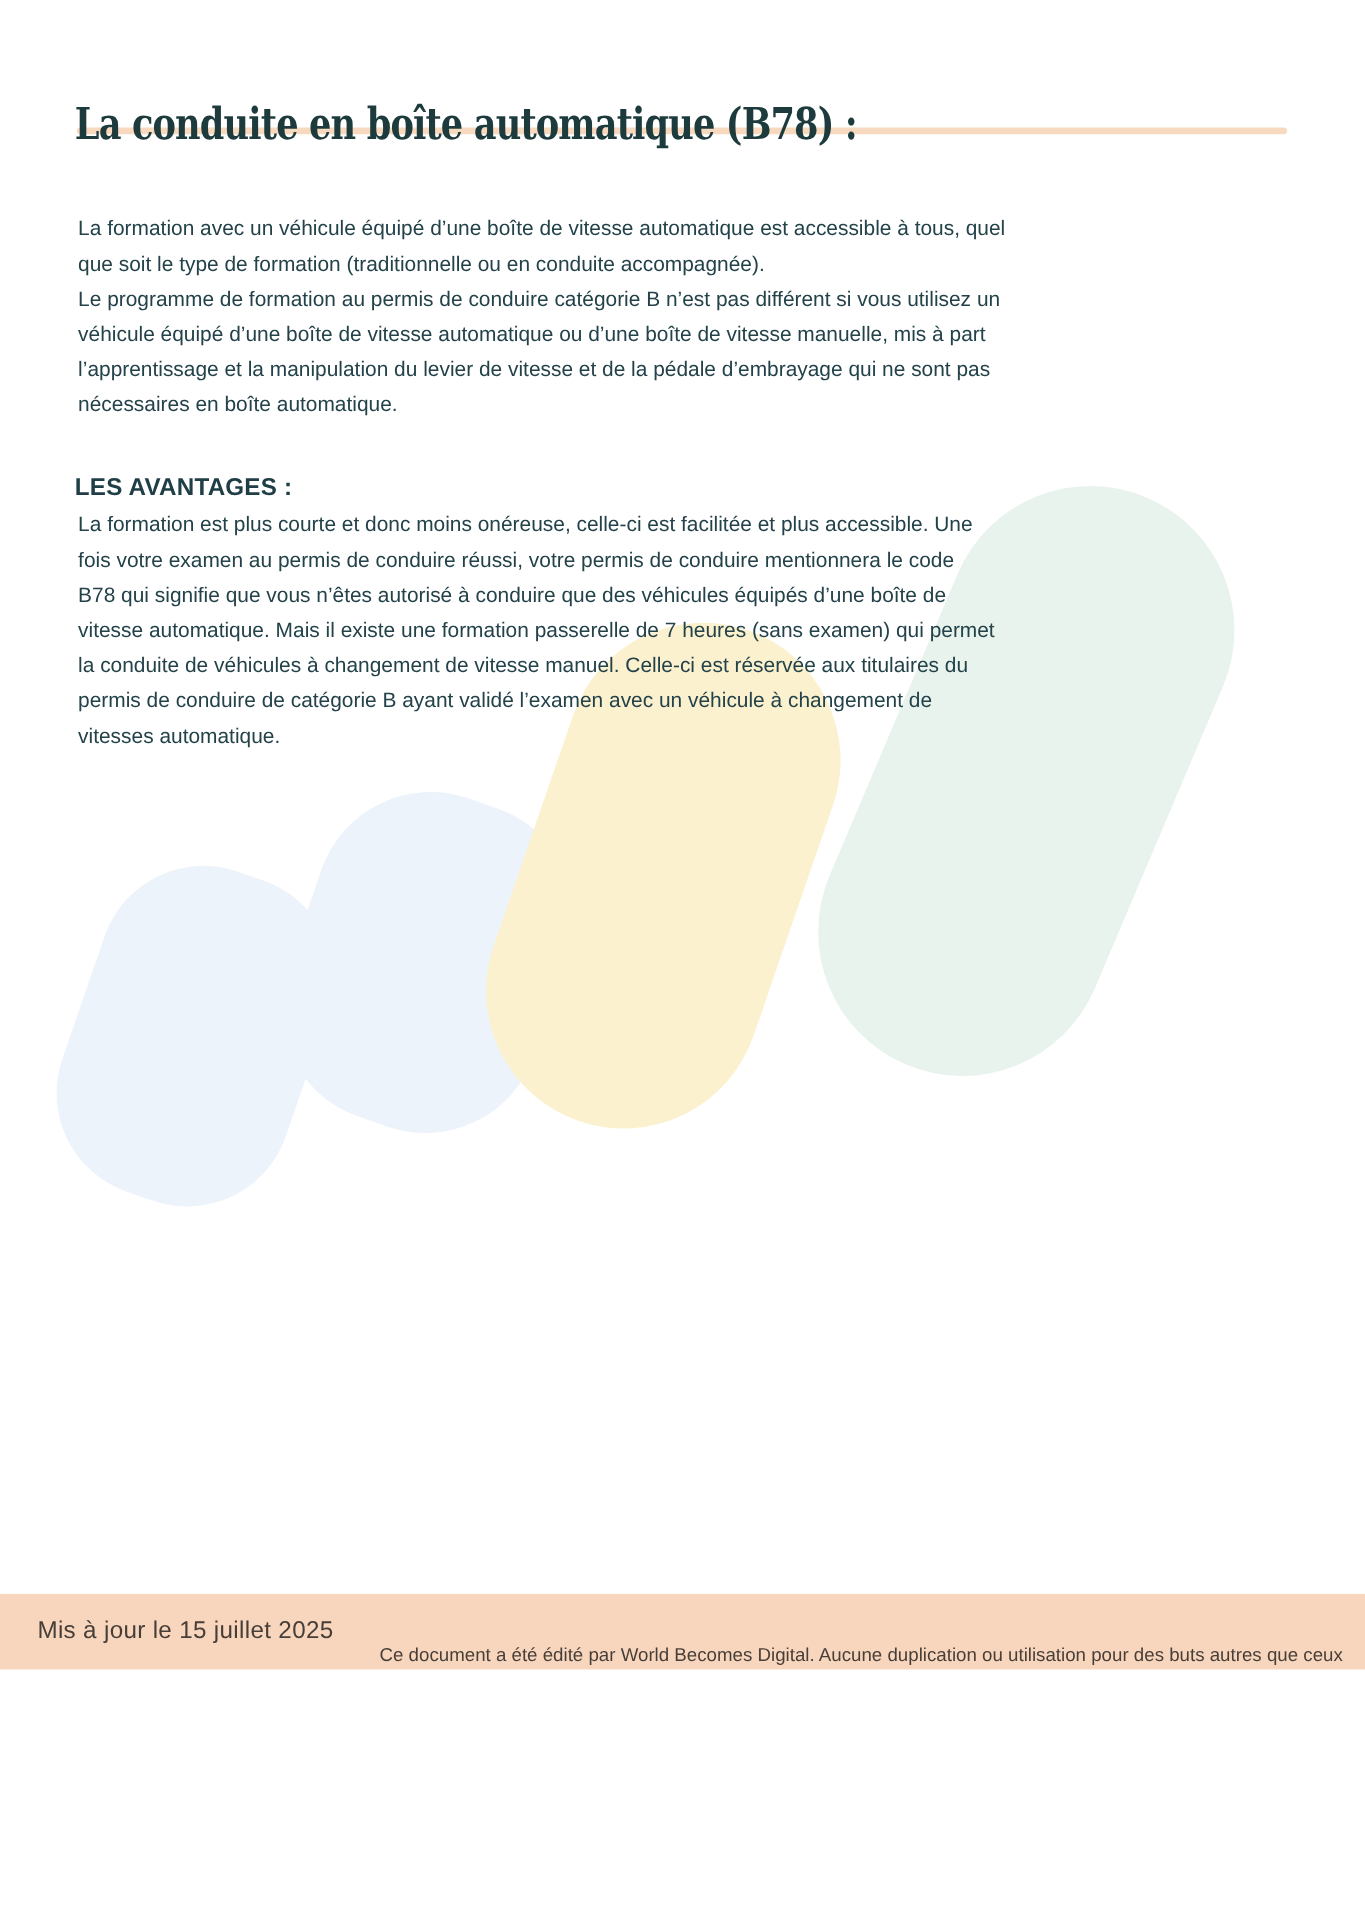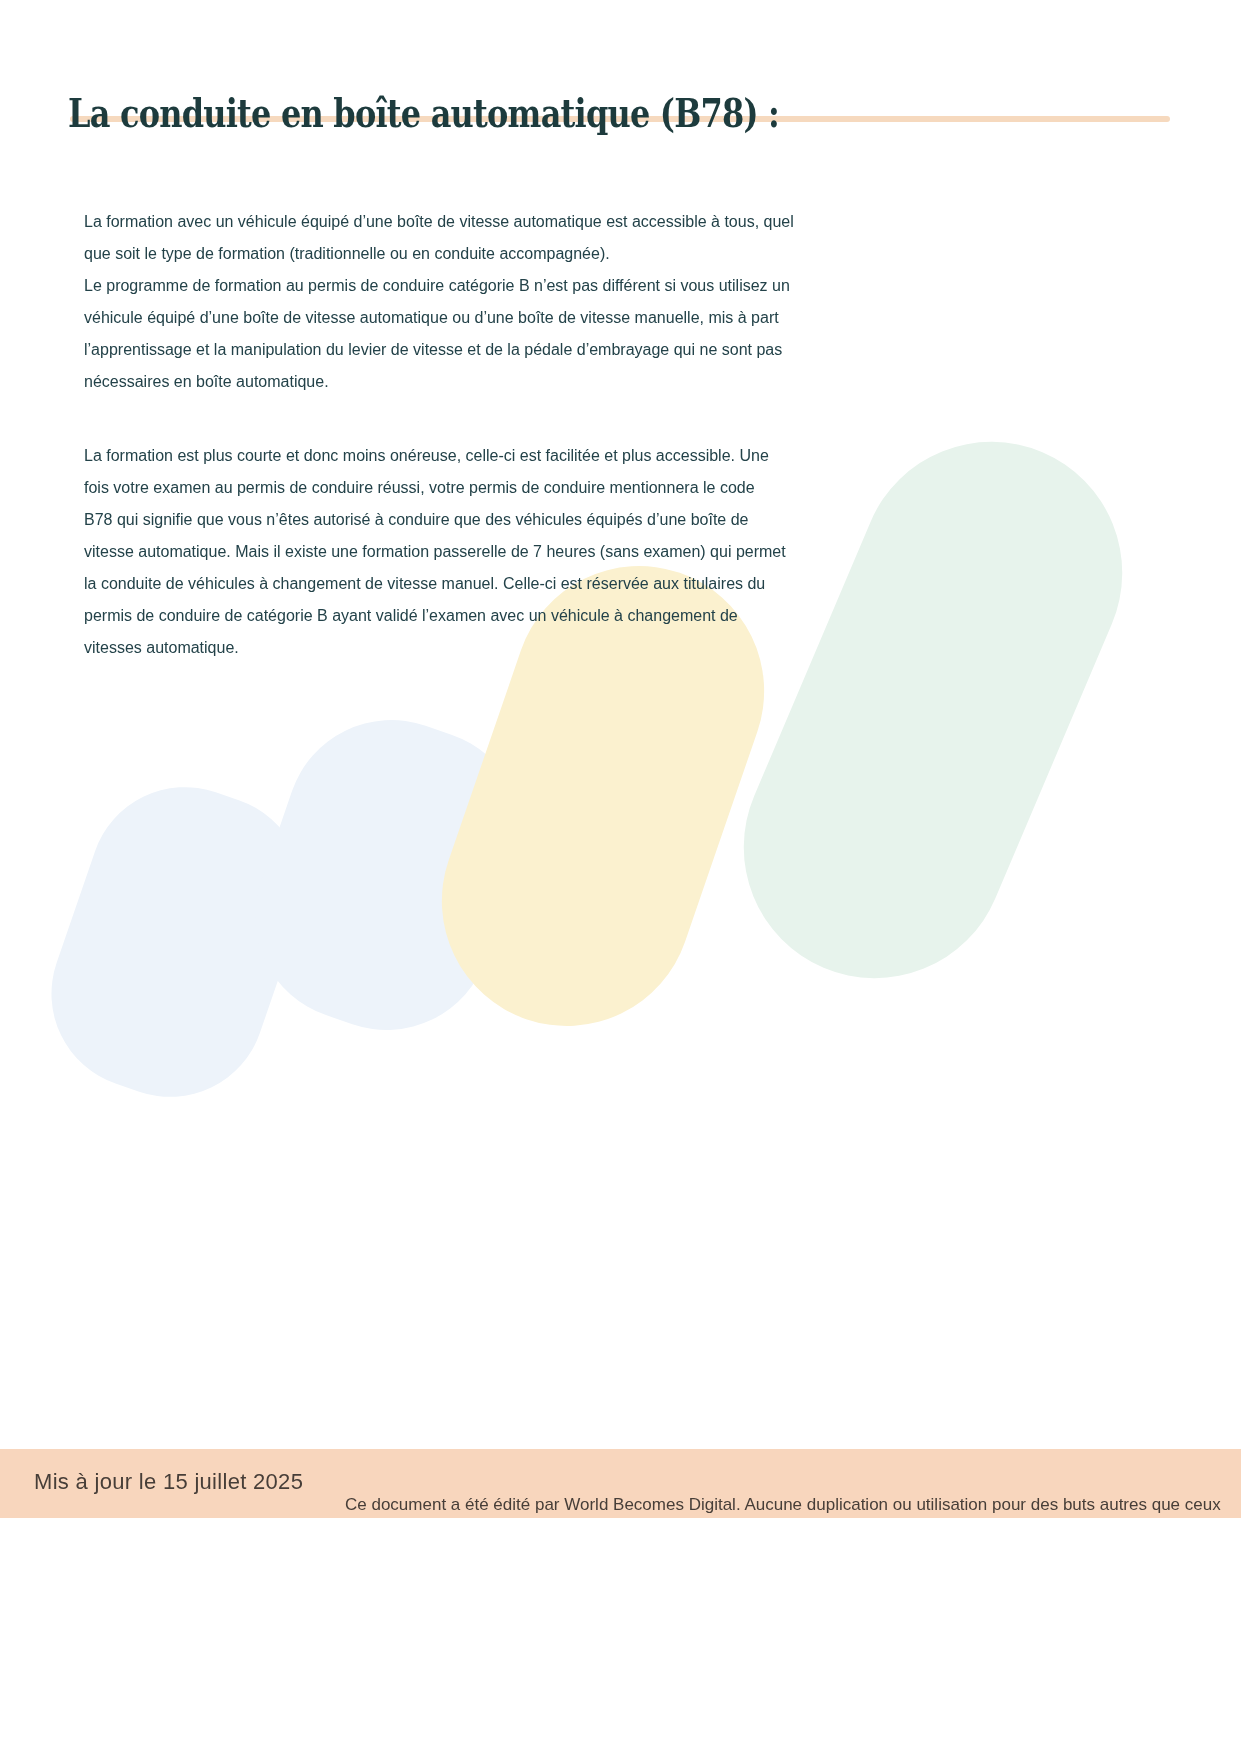--- a/index.html
+++ b/index.html
@@ -63,22 +63,22 @@
   }
   .section-heading {
     margin: 0;
     font-size: 22px;
     font-weight: bold;
     line-height: 32px;
     letter-spacing: 0.2px;
     color: #203e46;
   }
   .section-body {
-    margin: 16px;
-    font-size: 16px;
+    margin: 3px;
+    font-size: 19px;
     line-height: 32px;
     color: #234249;
     white-space: pre-line;
   }
   .section + .section { margin-top: 42px; }
 
   
   .page-number {
     position: absolute; left: 0; top: 1653px; width: 100%; z-index: 2;
     text-align: center;
@@ -125,20 +125,21 @@
   <div class="content">
     <div class="section">
       <p class="section-body">La formation avec un véhicule équipé d’une boîte de vitesse automatique est accessible à tous, quel
 que soit le type de formation (traditionnelle ou en conduite accompagnée).
 Le programme de formation au permis de conduire catégorie B n’est pas différent si vous utilisez un
 véhicule équipé d’une boîte de vitesse automatique ou d’une boîte de vitesse manuelle, mis à part
 l’apprentissage et la manipulation du levier de vitesse et de la pédale d’embrayage qui ne sont pas
 nécessaires en boîte automatique.</p>
     </div>
     <div class="section">
+      <h2 class="section-heading">LES AVANTAGES :</h2>
       <p class="section-body">La formation est plus courte et donc moins onéreuse, celle-ci est facilitée et plus accessible. Une
 fois votre examen au permis de conduire réussi, votre permis de conduire mentionnera le code
 B78 qui signifie que vous n’êtes autorisé à conduire que des véhicules équipés d’une boîte de
 vitesse automatique. Mais il existe une formation passerelle de 7 heures (sans examen) qui permet
 la conduite de véhicules à changement de vitesse manuel. Celle-ci est réservée aux titulaires du
 permis de conduire de catégorie B ayant validé l’examen avec un véhicule à changement de
 vitesses automatique.</p>
     </div>
   </div>
 

